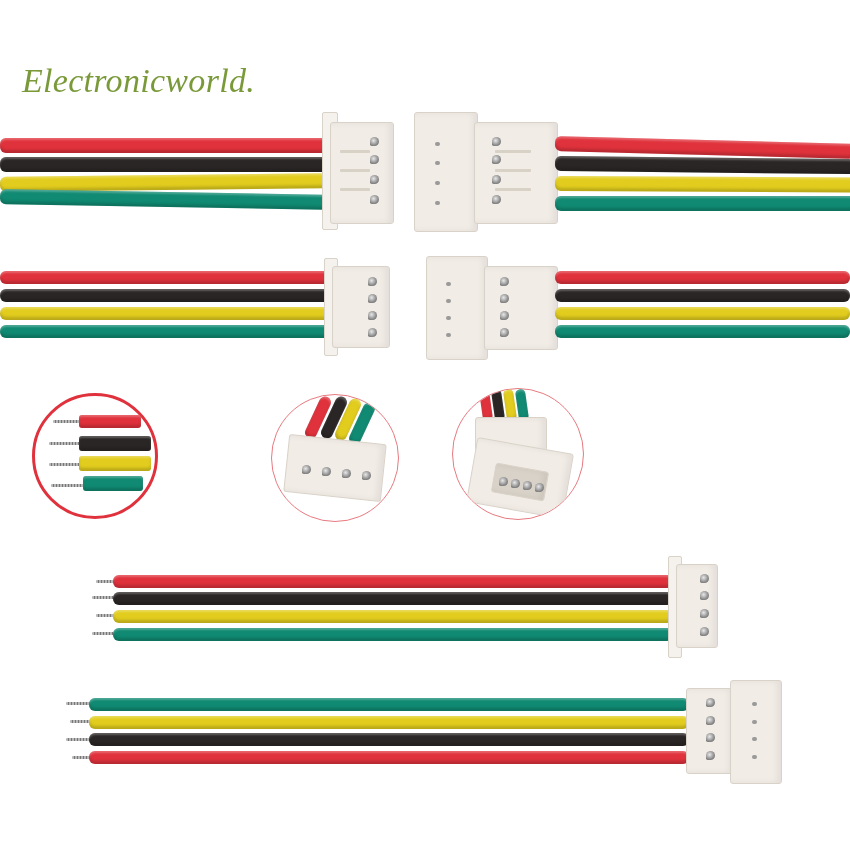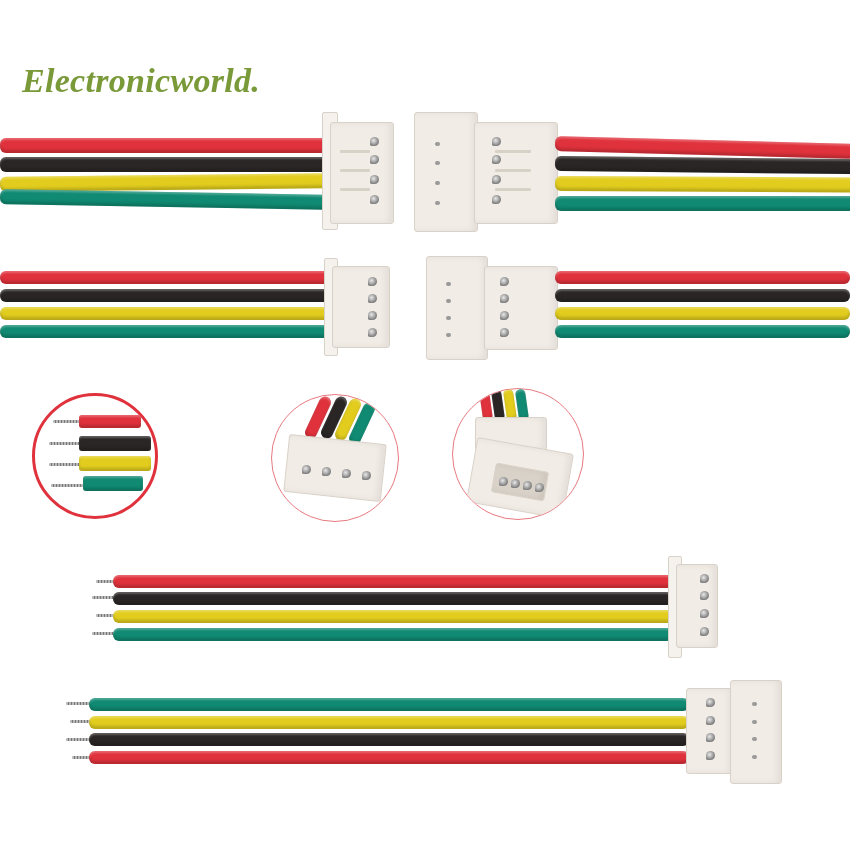--- a/index.html
+++ b/index.html
@@ -1,17 +1,17 @@
 <!DOCTYPE html>
 <html><head>
 <meta charset="utf-8">
 <style>
   html, body { margin:0; padding:0; background:#ffffff; }
   body { width:850px; height:850px; position:relative; overflow:hidden; font-family:"Liberation Serif", serif; }
-  .abs { position:absolute;font-weight:bold; }
+  .abs { position:absolute; }
   .watermark { left:22px; top:62px; font-family:"Liberation Serif","DejaVu Serif",serif; font-style:italic; font-size:34px; color:#7a9a3a; letter-spacing:0.3px; }
   .wire { position:absolute; height:13px; border-radius:6px; box-shadow: inset 0 -3px 3px rgba(0,0,0,0.18), inset 0 2px 2px rgba(255,255,255,0.25); }
   .w-red { background:#e0323c; }
   .w-black { background:#2b2626; }
   .w-yellow { background:#e2cd1e; }
   .w-green { background:#108a72; }
   .housing { position:absolute; background:#f1ece6; border:1px solid #d9d2c8; border-radius:3px; box-shadow: inset -4px 0 6px rgba(0,0,0,0.06); }
   .flange { position:absolute; background:#f5f1ec; border:1px solid #d9d2c8; border-radius:2px; }
   .pin { position:absolute; width:9px; height:9px; border-radius:50% 50% 50% 20%; background:radial-gradient(circle at 40% 40%, #e8e8e8, #8a8a8a 60%, #555 100%); }
   .slot { position:absolute; height:3px; background:#d8d1c6; border-radius:1px; }

